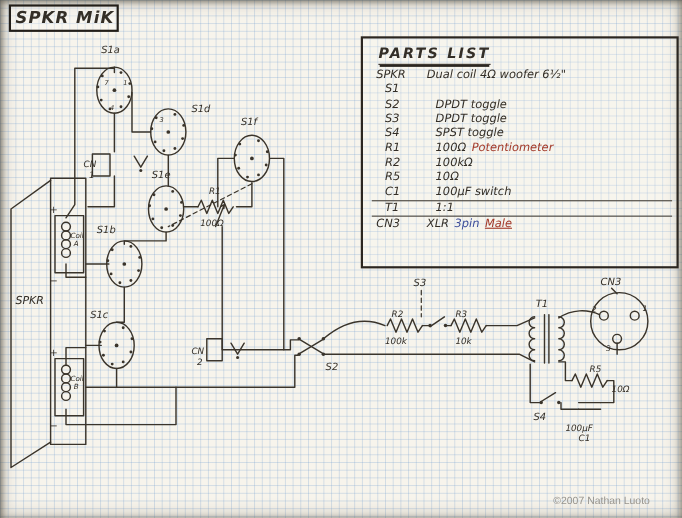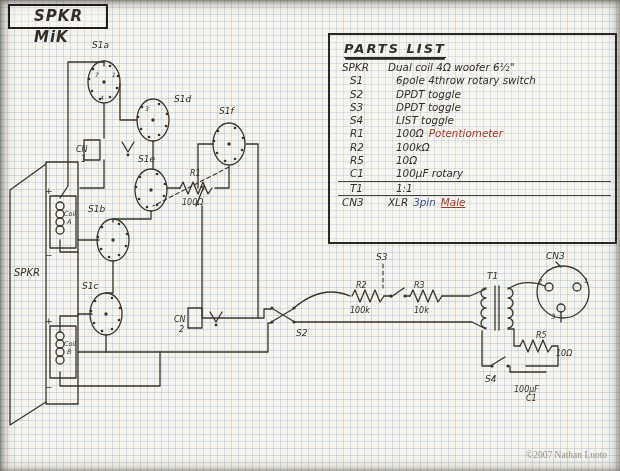--- a/index.html
+++ b/index.html
@@ -13,21 +13,21 @@
     box-shadow:inset 0 0 16px rgba(95,88,74,.45),
                inset 4px 0 6px -2px rgba(70,64,52,.55),
                inset -4px 0 6px -2px rgba(70,64,52,.35),
                inset 0 4px 6px -2px rgba(70,64,52,.4);
     font-family:"DejaVu Sans",sans-serif;color:#332e27;
   }
   .title-box{
     position:absolute;left:8px;top:4px;width:100px;height:25px;
     border:2px solid #221e19;box-sizing:border-box;
     font-size:15px;font-weight:bold;font-style:italic;letter-spacing:1px;
-    line-height:21px;padding-left:24px;background:rgba(252,250,245,.35);
+    line-height:21px;padding-left:4px;background:rgba(252,250,245,.35);
   }
   .parts{
     position:absolute;left:328px;top:33px;width:289px;height:211px;
     border:2px solid #2b2620;box-sizing:border-box;
     padding:3px 4px 14px 8px;background:rgba(252,250,245,.20);
   }
   .pl-head{
     display:inline-block;margin:0 0 3px 6px;font-size:13px;font-weight:bold;
     font-style:italic;letter-spacing:2px;
     border-bottom:1.6px solid #2b2620;box-shadow:0 3px 0 -1.2px #2b2620;
@@ -40,22 +40,22 @@
   .part-row .d3{margin-left:5px;text-decoration:underline;}
   .sep{border-top:1.2px solid #4a443a;}
   .ink-red{color:#a33a2a;}
   .ink-blue{color:#3c4d9a;}
   .schematic{position:absolute;left:0;top:0;}
   .schematic text{font-family:"DejaVu Sans",sans-serif;font-style:italic;fill:#332e27;}
   .w{fill:none;stroke:#3a342b;stroke-width:1.3;stroke-linecap:round;stroke-linejoin:round;}
   .dash{stroke-dasharray:4 3;stroke-width:1.1;}
   .dot{fill:#3a342b;stroke:none;}
   .copyright{
-    position:absolute;left:526px;top:450px;font-size:9.5px;
-    font-family:Liberation Serif, serif;color:#97948e;
+    position:absolute;left:503px;top:450px;font-size:9.5px;
+    font-family:Liberation Sans, sans-serif;color:#97948e;
   }
 </style>
 </head>
 <body>
 
 <div class="photo">
 
   <svg class="schematic" width="620" height="471" viewBox="0 0 620 471">
     <defs>
       <g id="wafer" class="w">
@@ -220,50 +220,49 @@
 
   <div class="parts">
     <span class="pl-head">PARTS LIST</span>
 
     <div class="part-row">
       <span class="ref">SPKR</span>
       <span class="desc">Dual coil 4Ω woofer 6½"</span>
     </div>
     <div class="part-row">
       <span class="ref ind">S1</span>
-      <span class="desc">6pole 4throw rotary switch</span>
     </div>
     <div class="part-row">
       <span class="ref ind">S2</span>
       <span class="desc">DPDT toggle</span>
     </div>
     <div class="part-row">
       <span class="ref ind">S3</span>
       <span class="desc">DPDT toggle</span>
     </div>
     <div class="part-row">
       <span class="ref ind">S4</span>
-      <span class="desc">LIST toggle</span>
+      <span class="desc">SPST toggle</span>
     </div>
     <div class="part-row">
       <span class="ref ind">R1</span>
       <span class="desc">100Ω</span>
       <span class="d2 ink-red">Potentiometer</span>
     </div>
     <div class="part-row">
       <span class="ref ind">R2</span>
       <span class="desc">100kΩ</span>
     </div>
     <div class="part-row">
       <span class="ref ind">R5</span>
       <span class="desc">10Ω</span>
     </div>
     <div class="part-row">
       <span class="ref ind">C1</span>
-      <span class="desc">100µF rotary</span>
+      <span class="desc">100µF switch</span>
     </div>
     <div class="part-row sep">
       <span class="ref ind">T1</span>
       <span class="desc">1:1</span>
     </div>
     <div class="part-row sep">
       <span class="ref">CN3</span>
       <span class="desc">XLR</span>
       <span class="d2 ink-blue">3pin</span>
       <span class="d3 ink-red">Male</span>

